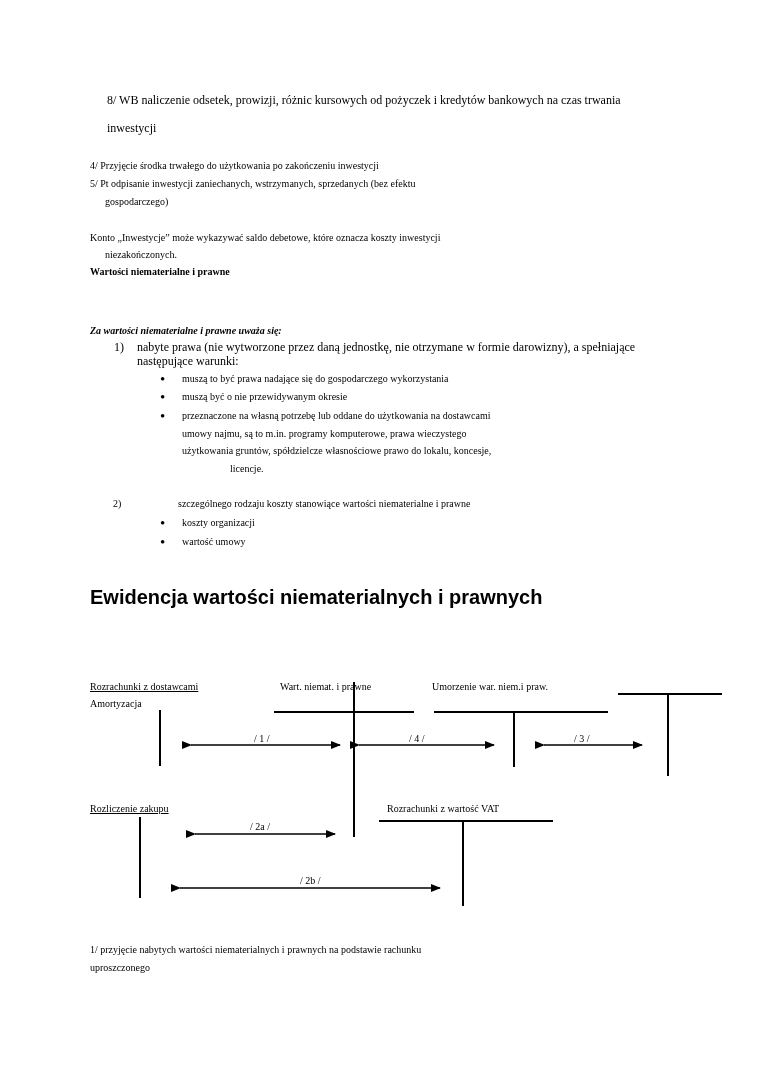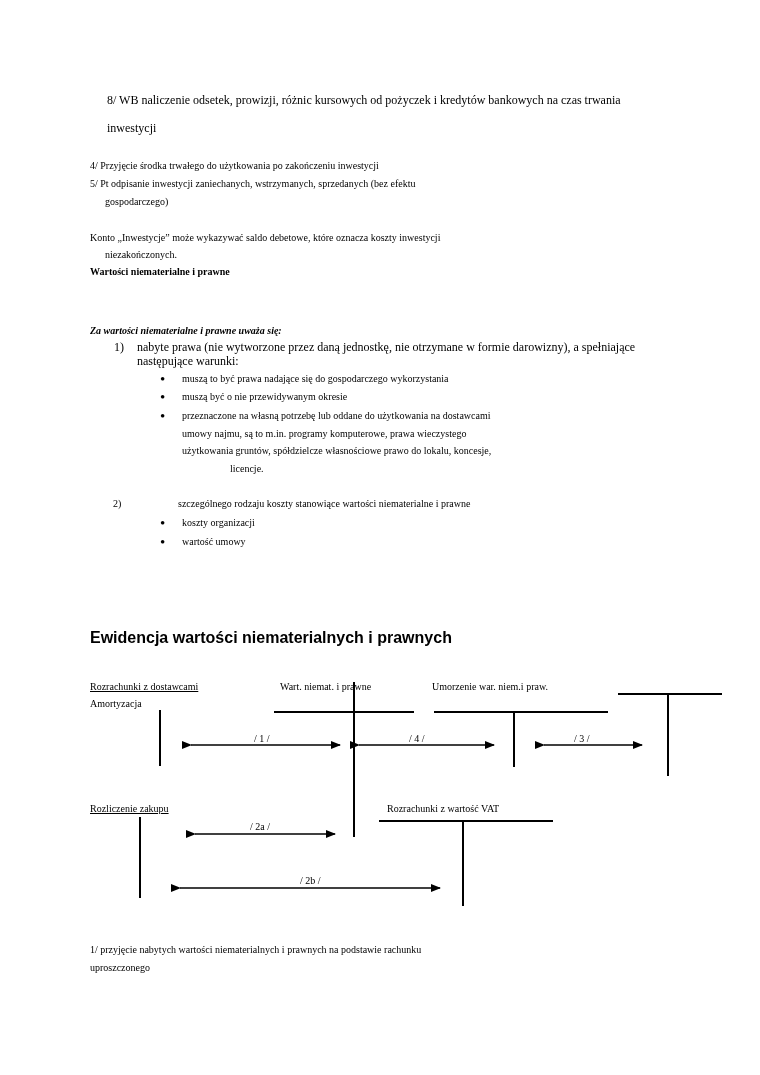--- a/index.html
+++ b/index.html
@@ -52,21 +52,21 @@
 
 <div class="abs t15" style="left:113px; top:495px;">2)</div>
 <div class="abs t15" style="left:137px; top:495px;margin-left:41px;">szczególnego rodzaju koszty stanowiące wartości niematerialne i prawne</div>
 <div>
   <span class="bullet" style="left:160px; top:514px;">•</span>
   <div class="abs t15" style="left:182px; top:514px;">koszty organizacji</div>
   <span class="bullet" style="left:160px; top:533px;">•</span>
   <div class="abs t15" style="left:182px; top:533px;">wartość umowy</div>
 </div>
 
-<div class="abs sans bold" style="left:90px; top:628px; font-size:16px; line-height:20px;text-align:right;">Ewidencja wartości niematerialnych i prawnych</div>
+<div class="abs sans bold" style="left:90px; top:587px; font-size:20px; line-height:20px;text-align:right;">Ewidencja wartości niematerialnych i prawnych</div>
 
 <div class="abs t15 ul" style="left:90px; top:678px;">Rozrachunki z dostawcami</div>
 <div class="abs t15" style="left:280px; top:678px;">Wart. niemat. i prawne</div>
 <div class="abs t15" style="left:432px; top:678px;">Umorzenie war. niem.i praw.</div>
 <div class="abs t15" style="left:90px; top:695px;">Amortyzacja</div>
 <div class="abs t15 ul" style="left:90px; top:800px;">Rozliczenie zakupu</div>
 <div class="abs t15" style="left:387px; top:800px;">Rozrachunki z wartość VAT</div>
 
 <div class="abs t15" style="left:254px; top:730px;">/ 1 /</div>
 <div class="abs t15" style="left:409px; top:730px;">/ 4 /</div>

